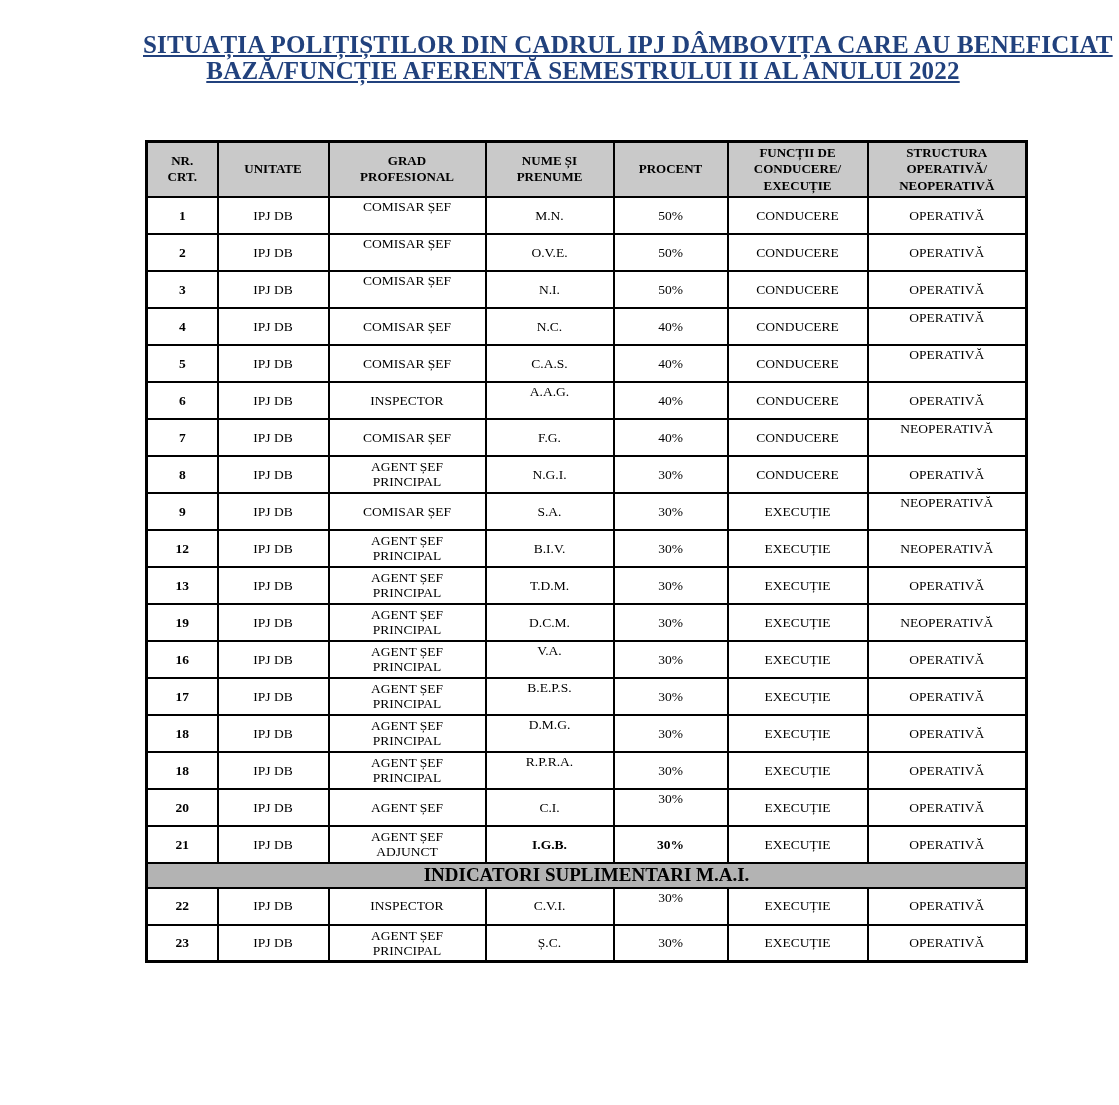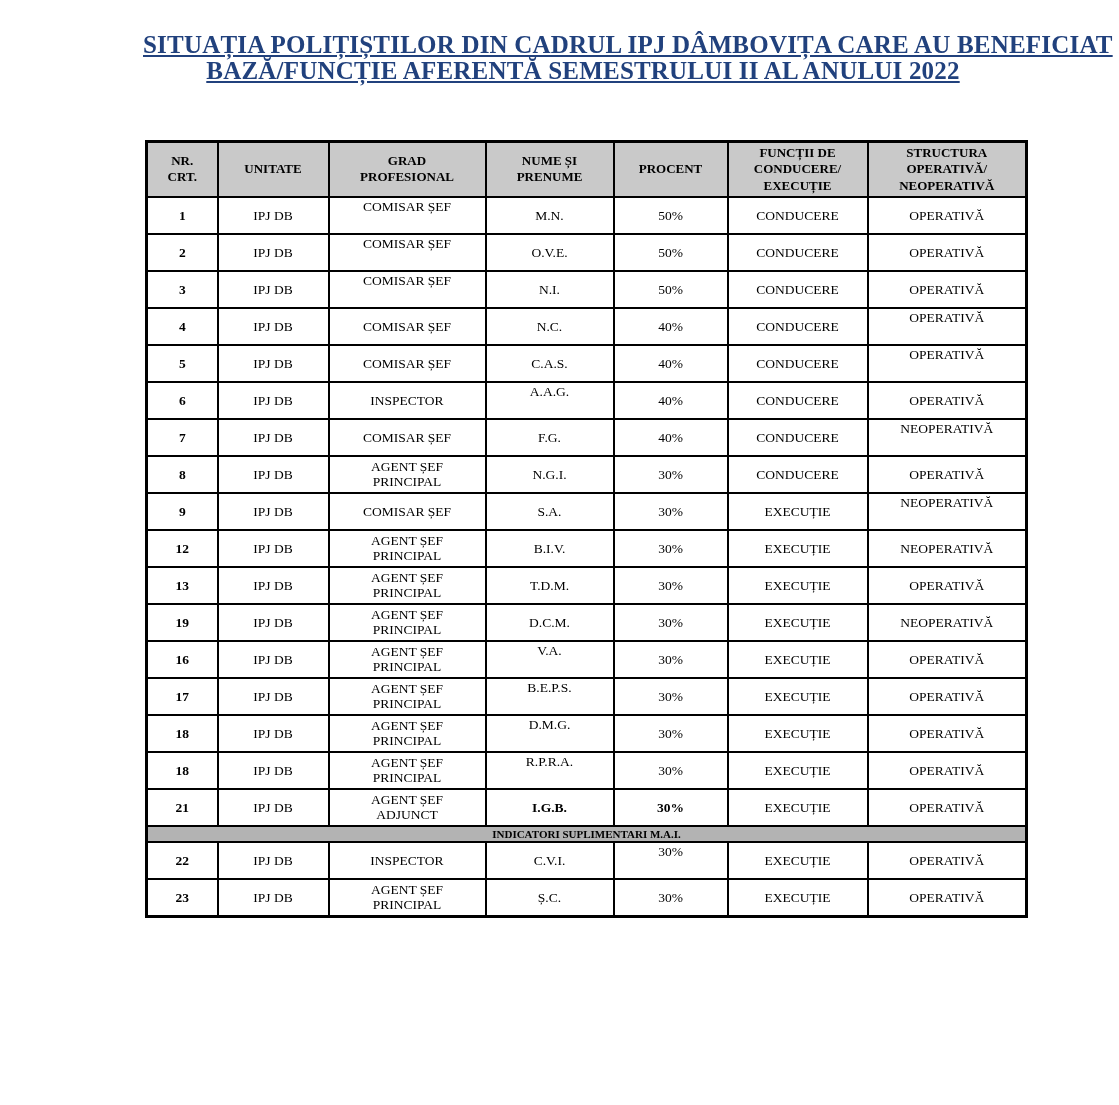--- a/index.html
+++ b/index.html
@@ -54,21 +54,21 @@
     height: 53px;
   }
   tr.data-row { height: 37px; }
   tr.data-row td { font-size: 13.5px; line-height: 1.14; }
   td.cell-nr { font-weight: bold; }
   td.va-top { vertical-align: top; padding-top: 1px; }
   td.bold { font-weight: bold; margin-top: 48px; }
   td.section-cell {
     background: var(--section-bg, #b3b3b3);
     font-weight: bold;
-    font-size: 11px;
+    font-size: 19px;
     height: 15px;
     padding: 1px 4px;
     line-height: 1.1;
   }
 </style>
 </head>
 <body>
 
 <div class="page">
 
@@ -253,20 +253,29 @@
             <td class="cell-nr">18</td>
             <td class="cell-unitate">IPJ DB</td>
             <td class="cell-grad">AGENT ȘEF
 PRINCIPAL</td>
             <td class="cell-nume va-top">R.P.R.A.</td>
             <td class="cell-procent">30%</td>
             <td class="cell-functie">EXECUȚIE</td>
             <td class="cell-structura">OPERATIVĂ</td>
           </tr>
           <tr class="data-row">
+            <td class="cell-nr">20</td>
+            <td class="cell-unitate">IPJ DB</td>
+            <td class="cell-grad">AGENT ȘEF</td>
+            <td class="cell-nume">C.I.</td>
+            <td class="cell-procent va-top">30%</td>
+            <td class="cell-functie">EXECUȚIE</td>
+            <td class="cell-structura">OPERATIVĂ</td>
+          </tr>
+          <tr class="data-row">
             <td class="cell-nr">21</td>
             <td class="cell-unitate">IPJ DB</td>
             <td class="cell-grad">AGENT ȘEF
 ADJUNCT</td>
             <td class="cell-nume bold">I.G.B.</td>
             <td class="cell-procent bold">30%</td>
             <td class="cell-functie">EXECUȚIE</td>
             <td class="cell-structura">OPERATIVĂ</td>
           </tr>
           <tr>

